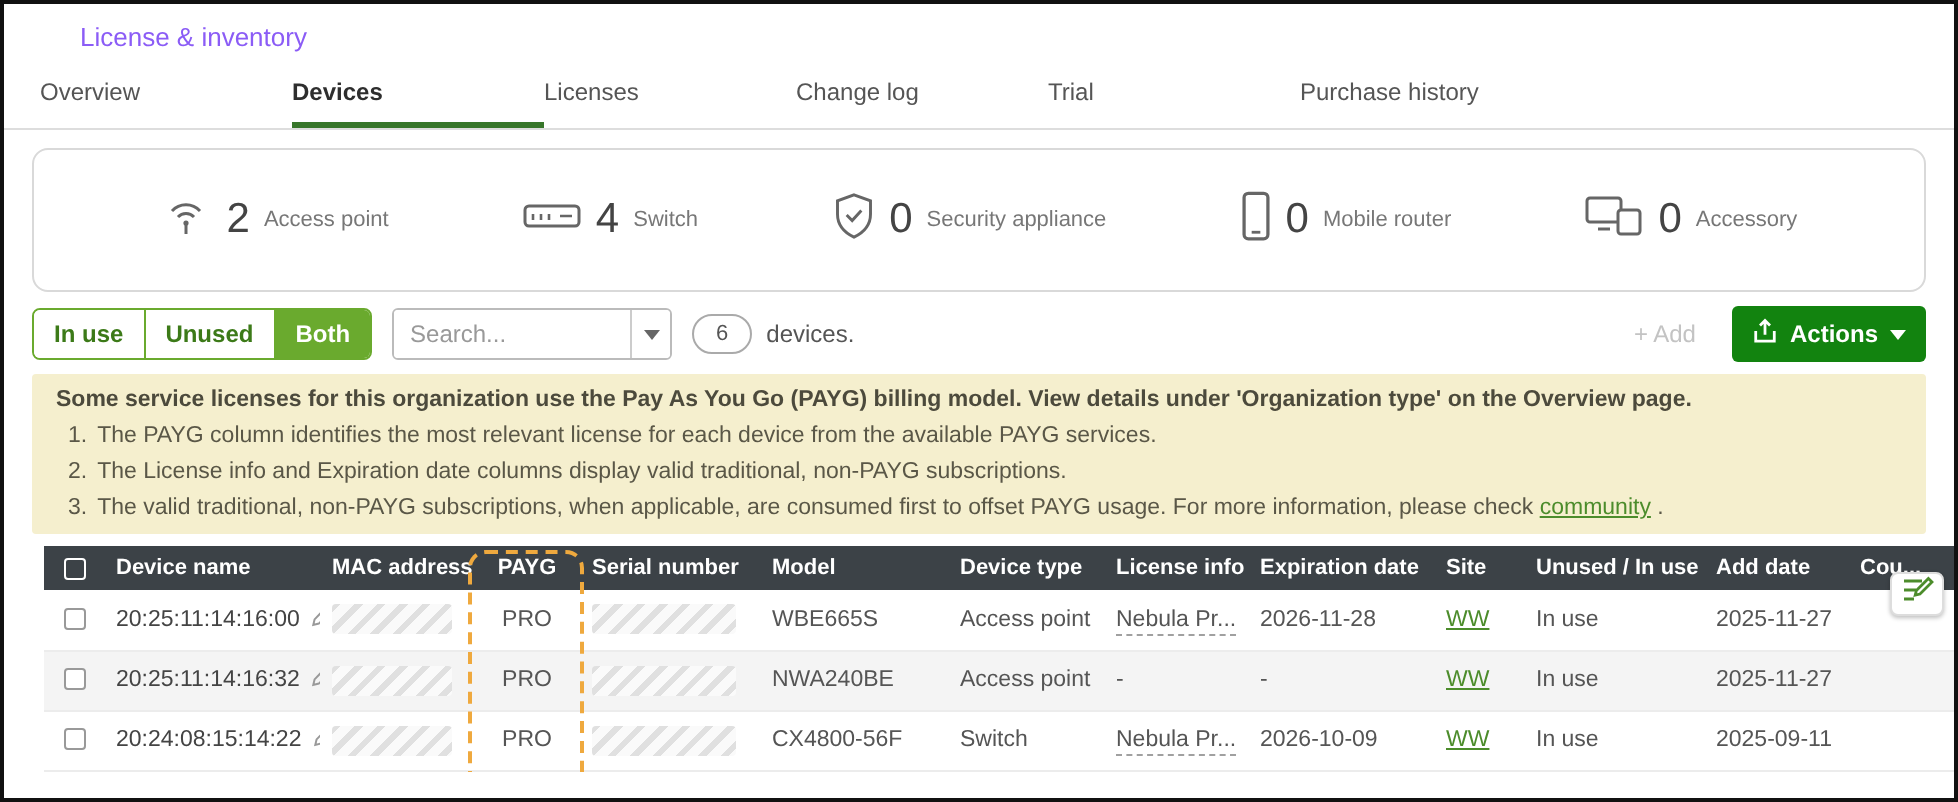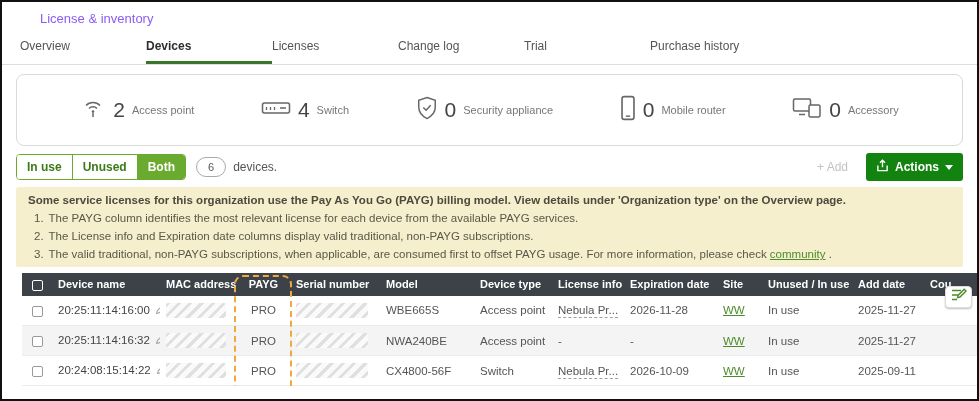--- a/index.html
+++ b/index.html
@@ -134,20 +134,26 @@
       <span class="sum-label">Accessory</span>
     </div>
   </div>
 
   <div class="toolbar">
     <div class="filter-group">
       <button class="fbtn">In use</button>
       <button class="fbtn">Unused</button>
       <button class="fbtn active">Both</button>
     </div>
+    <div class="searchbox">
+      <input type="text" placeholder="Search..." style="">
+      <span class="search-caret">
+          <span class="caret dark"></span>
+        </span>
+    </div>
     <span class="count-pill">6</span>
     <span class="count-suffix">devices.</span>
     <span class="spacer"></span>
     <button class="btn-add">+ Add</button>
     <button class="btn-export">
       <span>
         <svg width="13" height="13" viewBox="0 0 14 14">
             <path d="M7 9V1.5M4.3 4L7 1.3 9.7 4" stroke="#fff" stroke-width="1.5" fill="none"></path>
             <path d="M2 7v5.5h10V7" stroke="#fff" stroke-width="1.5" fill="none"></path>
           </svg>

